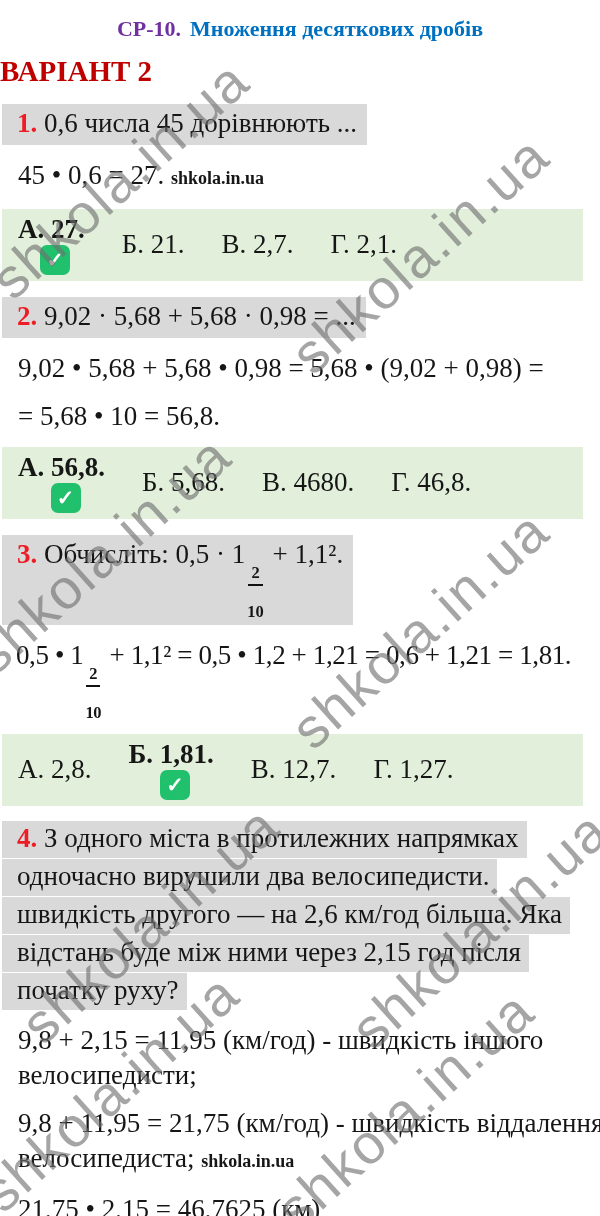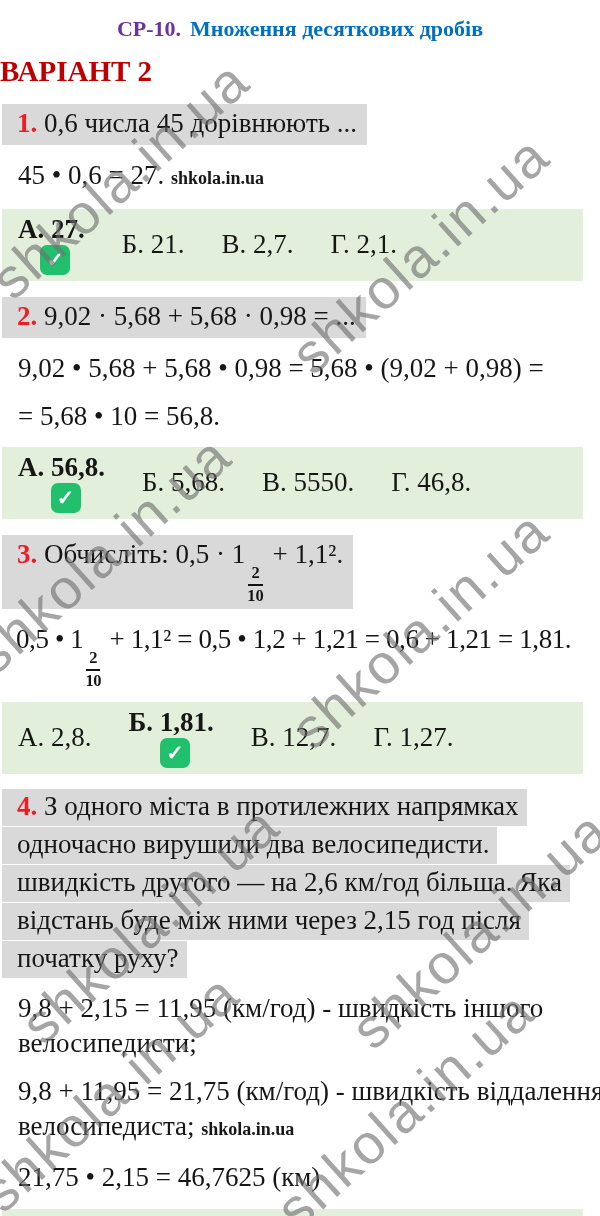--- a/index.html
+++ b/index.html
@@ -56,21 +56,21 @@
     font-size:21px;font-weight:bold;
   }
 
   
   .frac{
     display:inline-flex;flex-direction:column;align-items:center;
     vertical-align:-15px;font-size:16.5px;line-height:1;font-weight:bold;
     margin:0 2px;
   }
   .frac .fnum{border-bottom:2px solid #111;padding:0 3px 2px;}
-  .frac .fden{padding-top:2px;}
+  .frac .fden{padding-top:18px;}
 
   
   .p4{margin:15px 0 0 2px;}
   .p4-line{margin-bottom:1px;}
   .p4-line .hl{
     background:#d9d9d9;padding:2px 8px 4px 15px;line-height:31px;
     display:inline-block;
   }
 
   
@@ -117,21 +117,21 @@
     </div>
   </div>
   <div class="sol">9,02 • 5,68 + 5,68 • 0,98 = 5,68 • (9,02 + 0,98) =</div>
   <div class="sol">= 5,68 • 10 = 56,8.</div>
   <div class="answers">
     <span class="ans bold">
         <span>А. 56,8.</span>
         <span class="check">✓</span>
       </span>
     <span class="ans">Б. 5,68.</span>
-    <span class="ans">В. 5550.</span>
+    <span class="ans">В. 4680.</span>
     <span class="ans">Г. 46,8.</span>
   </div>
 
   <div class="qbar-wrap">
     <div class="qbar">
       <span class="num">3.</span>
       <span>Обчисліть: 0,5 · 1</span><span class="frac">
           <span class="fnum">2</span>
           <span class="fden">10</span>
         </span><span> + 1,1².</span>

